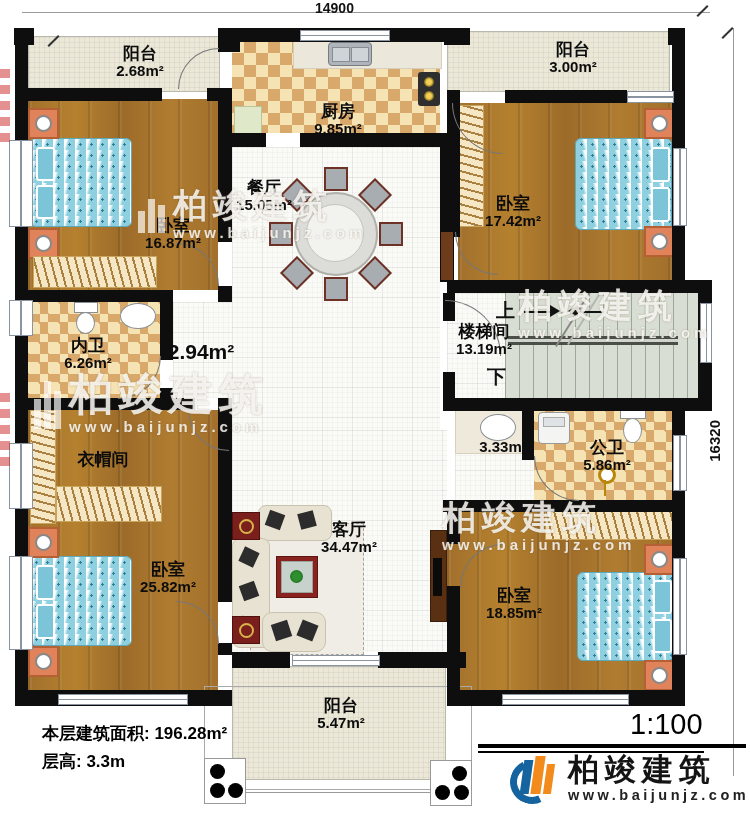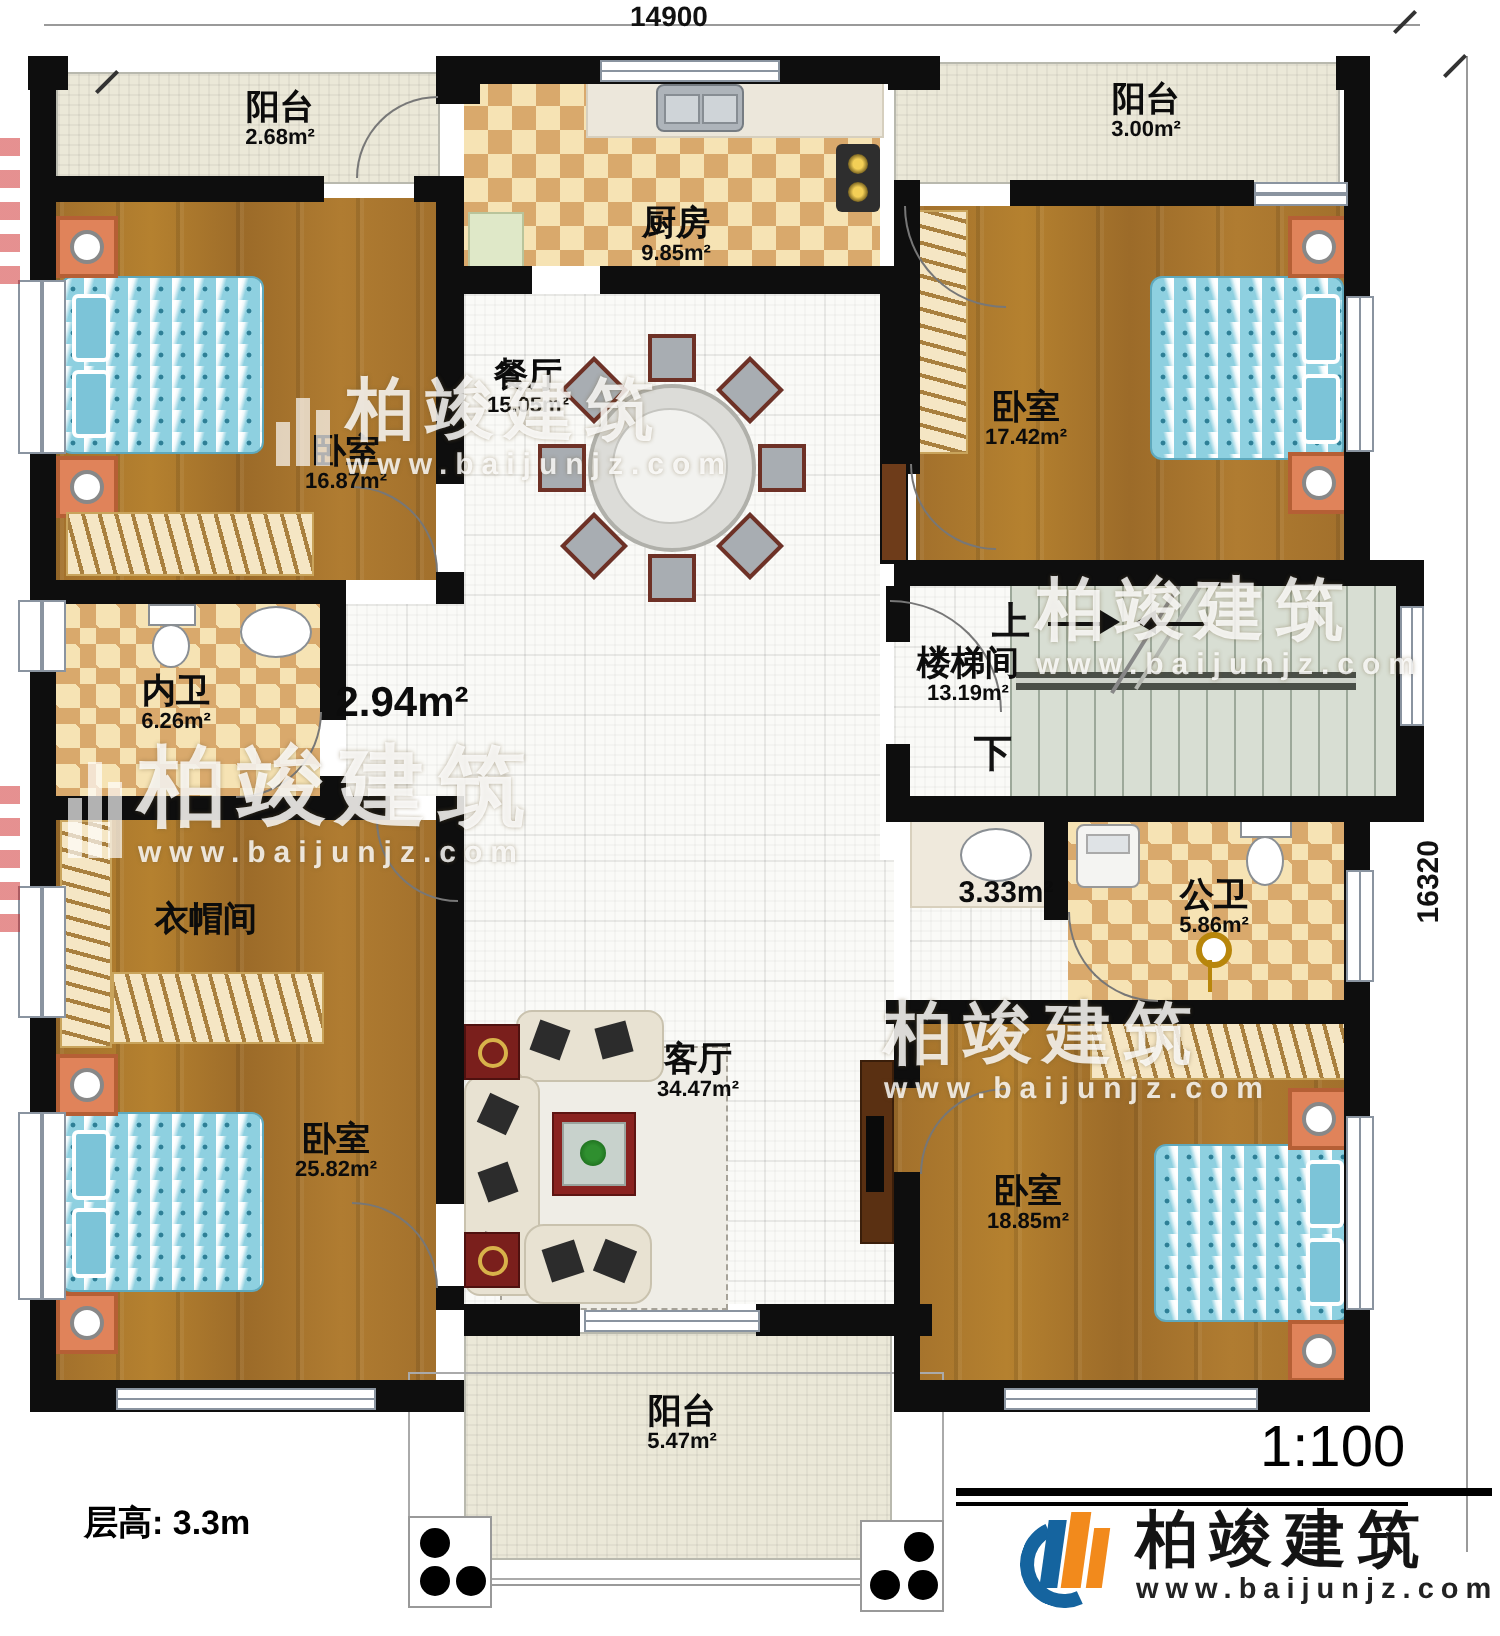--- a/index.html
+++ b/index.html
@@ -32,21 +32,21 @@
   .winH{background-image:linear-gradient(transparent 42%,#8a94a0 42%,#8a94a0 58%,transparent 58%);}
   
   .arc{position:absolute;z-index:22;}
   .arcTL{border-top:1px solid #777;border-left:1px solid #777;border-top-left-radius:100%;}
   .arcTR{border-top:1px solid #777;border-right:1px solid #777;border-top-right-radius:100%;}
   .arcBL{border-bottom:1px solid #777;border-left:1px solid #777;border-bottom-left-radius:100%;}
   .arcBR{border-bottom:1px solid #777;border-right:1px solid #777;border-bottom-right-radius:100%;}
   
   .rlabel{position:absolute;transform:translateX(-50%);text-align:center;line-height:1.12;white-space:nowrap;z-index:30;color:#0c0c0c;}
   .rname{display:block;font-size:17px;font-weight:700;}
-  .rarea{display:block;font-size:11px;font-weight:700;}
+  .rarea{display:block;font-size:15px;font-weight:700;}
   
   .bed{position:absolute;border:1px solid #5fa9bd;border-radius:6px;background:#8ed0e0;
     background-image:radial-gradient(#2e7f96 1px,transparent 1.4px);background-size:11px 11px;z-index:10;}
   .sheetL{background-image:linear-gradient(105deg,#fff 0 15%,rgba(255,255,255,.85) 24%,rgba(255,255,255,0) 40%),radial-gradient(#2e7f96 1px,transparent 1.4px);}
   .sheetR{background-image:linear-gradient(255deg,#fff 0 15%,rgba(255,255,255,.85) 24%,rgba(255,255,255,0) 40%),radial-gradient(#2e7f96 1px,transparent 1.4px);}
   .pil{position:absolute;background:#7cc4d8;border:2px solid #fff;border-radius:3px;z-index:11;}
   .ns{position:absolute;width:27px;height:27px;background:#e0835a;border:2px solid #b55f35;z-index:10;}
   .ns i{position:absolute;left:5px;top:5px;width:13px;height:13px;border:2px solid #888;border-radius:50%;background:#fff;}
   .ward{position:absolute;background:#f5e6c4;border:1px solid #c9a45c;z-index:10;
     background-image:repeating-linear-gradient(75deg,transparent 0 6px,#a9803f 6px 8px);}
@@ -393,20 +393,21 @@
     <span class="wm-url">www.baijunjz.com</span>
       </span>
   </div>
   <div class="wm" style="left:442px;top:500px;">
     <span>
         <span class="wm-brand">柏竣建筑</span>
     <span class="wm-url">www.baijunjz.com</span>
       </span>
   </div>
 
+  <div class="note" style="left:42px;top:722px;">本层建筑面积: 196.28m²</div>
   <div class="note" style="left:42px;top:750px;">层高: 3.3m</div>
 
   <div class="ann" style="left:630px;top:708px;font-size:29px;font-weight:400;color:#000;">1:100</div>
   <div class="ann" style="left:478px;top:744px;width:268px;height:4px;background:#000;"></div>
   <div class="ann" style="left:478px;top:751px;width:226px;height:2px;background:#000;"></div>
 
   <div class="ann" style="left:508px;top:754px;display:flex;align-items:center;gap:8px;">
     <span style="position:relative;display:block;width:52px;height:52px;">
       <i style="position:absolute;left:2px;top:6px;width:44px;height:44px;border:7px solid #15649f;border-top-color:transparent;border-right-color:transparent;border-radius:50%;transform:rotate(20deg);box-sizing:border-box;"></i>
       <i style="position:absolute;left:14px;top:6px;width:9px;height:34px;background:#15649f;transform:skewX(-8deg);"></i>

